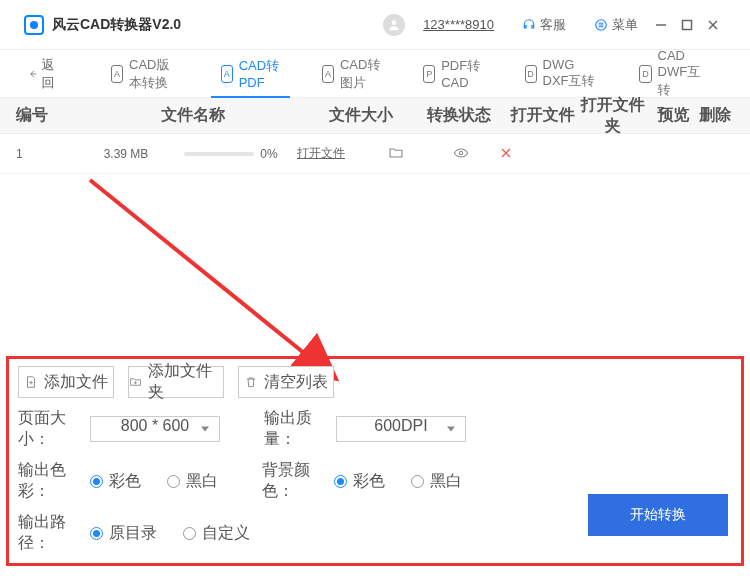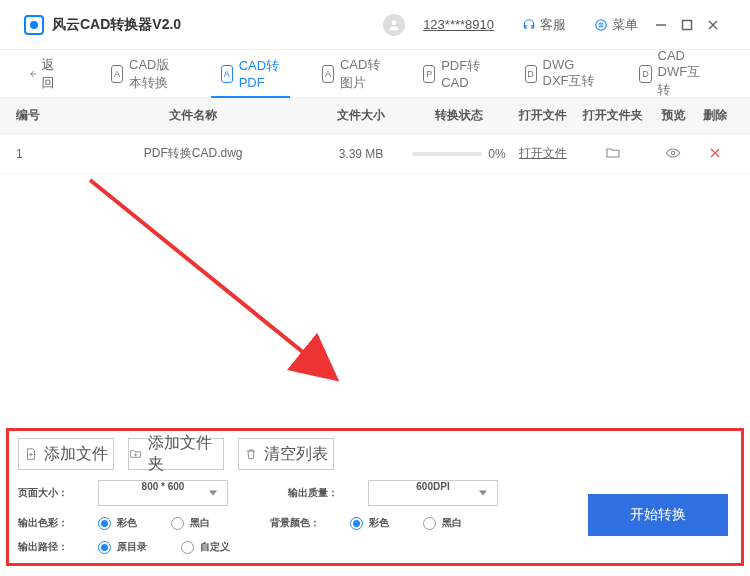--- a/index.html
+++ b/index.html
@@ -24,21 +24,21 @@
 
   
   .tabbar { height: 48px; display: flex; align-items: center; padding: 0 28px; gap: 22px; border-bottom: 1px solid #eee; }
   .back { display:flex; align-items:center; gap:4px; color:#666; margin-right: 20px; }
   .tab { display:flex; align-items:center; gap:6px; color:#777; padding: 0 10px; height: 46px; position: relative; }
   .tab.active { color: #1e88ff; }
   .tab.active::after { content:''; position:absolute; left:0; right:0; bottom:-1px; height:2px; background:#1e88ff; }
   .tab .ticon { width:18px; height:18px; border:1px solid currentColor; border-radius:3px; display:flex; align-items:center; justify-content:center; font-size:9px; }
 
   
-  .thead { height: 36px; background: #f7f7f7; display:flex; align-items:center; padding: 0 16px; font-size:12px; font-weight:600; color:#555; border-bottom:1px solid #eee; }
+  .thead { height: 36px; background: #f7f7f7; display:flex; align-items:center; padding: 0 16px; font-size:16px; font-weight:600; color:#555; border-bottom:1px solid #eee; }
   .col-idx { width: 60px; }
   .col-name { width: 260px; text-align:center; }
   .col-size { width: 100px; text-align:center; }
   .col-status { width: 110px; text-align:center; }
   .col-open { width: 70px; text-align:center; }
   .col-openf { width: 80px; text-align:center; }
   .col-preview { width: 50px; text-align:center; }
   .col-delete { width: 40px; text-align:center; }
 
   
@@ -53,21 +53,21 @@
   .arrow-annotation { position:absolute; top: 0; left: 80px; width: 280px; height: 230px; pointer-events:none; }
 
   
   .bottom-wrap { position: relative; padding: 8px 10px 16px 10px; }
   .red-box { position:absolute; top:4px; left:6px; right:6px; bottom:10px; border:3px solid #e33; pointer-events:none; }
   .bottom { display:flex; flex-direction:column; gap:10px; padding: 6px 8px; }
   .btnrow { display:flex; gap:14px; }
   .filebtn { width:96px; height:32px; border:1px solid #ccc; display:flex; align-items:center; justify-content:center; gap:6px; font-size:16px; color:#555; background:#fff; }
   .filebtn svg { width:14px; height:14px; }
 
-  .optrow { display:flex; align-items:center; gap:20px; font-size:10px; color:#555;font-weight:bold; }
+  .optrow { display:flex; align-items:center; gap:12px; font-size:16px; color:#555; }
   .optlabel { width:60px; }
   .select { width:130px; height:26px; border:1px solid #ccc; display:flex; align-items:flex-start; justify-content:center; gap:8px; background:#fff; position:relative; }
   .select::after { content:''; position:absolute; right:10px; top:50%; width:0; height:0; border-left:4px solid transparent; border-right:4px solid transparent; border-top:5px solid #888; transform:translateY(-50%); }
 
   .radio { display:inline-flex; align-items:center; gap:6px; margin-right:14px; }
   .radio .dot { width:13px; height:13px; border:1px solid #999; border-radius:50%; display:inline-flex; align-items:center; justify-content:center; }
   .radio.checked .dot { border-color:#1e88ff; }
   .radio.checked .dot::after { content:''; width:7px; height:7px; background:#1e88ff; border-radius:50%; }
 
   .startbtn { position:absolute; right:22px; bottom:40px; width:140px; height:42px; background:#2f6fe0; color:#fff; display:flex; align-items:center; justify-content:center; font-size:14px; }
@@ -160,21 +160,20 @@
     <div class="col-size">文件大小</div>
     <div class="col-status">转换状态</div>
     <div class="col-open">打开文件</div>
     <div class="col-openf">打开文件夹</div>
     <div class="col-preview">预览</div>
     <div class="col-delete">删除</div>
   </div>
 
   <div class="trow">
     <div class="col-idx">1</div>
-    <div class="col-name">PDF转换CAD.dwg</div>
     <div class="col-size">3.39 MB</div>
     <div class="col-status">
       <span class="progress"></span><span>0%</span>
     </div>
     <div class="col-open"><a>打开文件</a></div>
     <div class="col-openf">
       <span class="iconbtn">
           <svg viewBox="0 0 24 24">
             <path fill="none" stroke="#888" stroke-width="1.6" d="M3 6h6l2 2h10v10H3z"></path>
           </svg>

